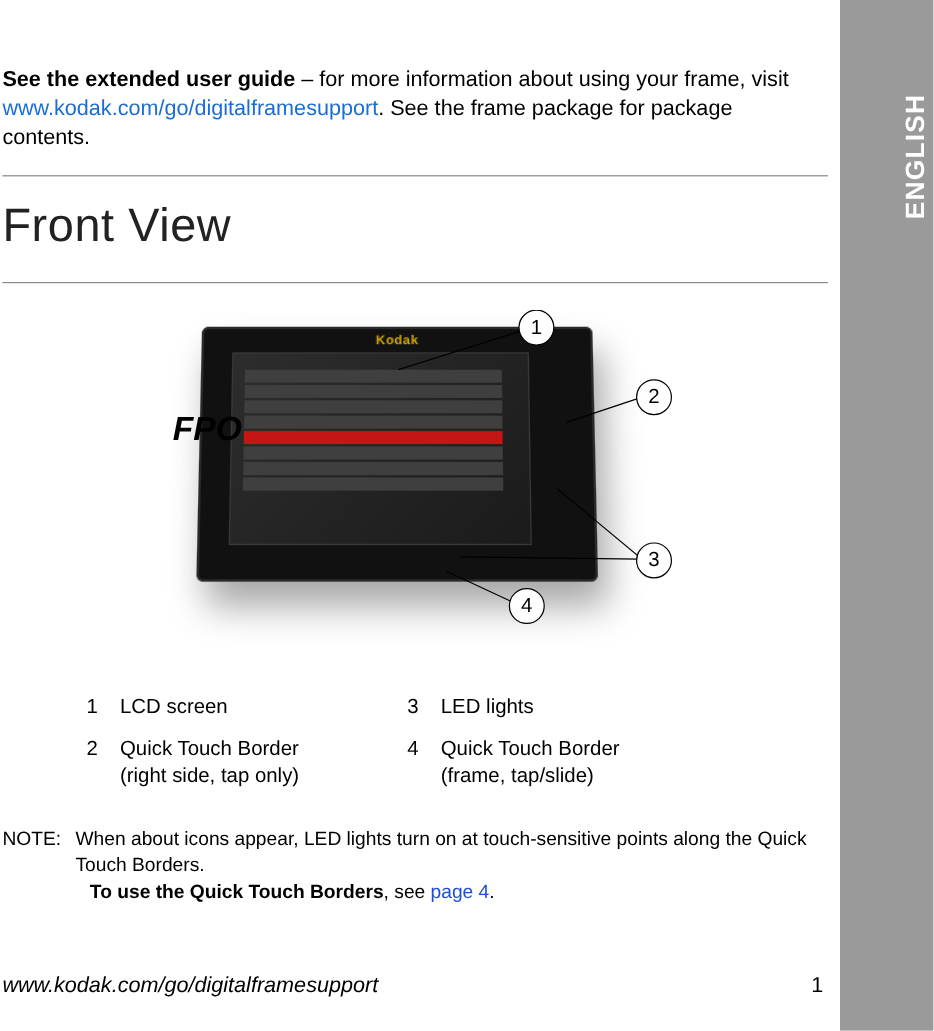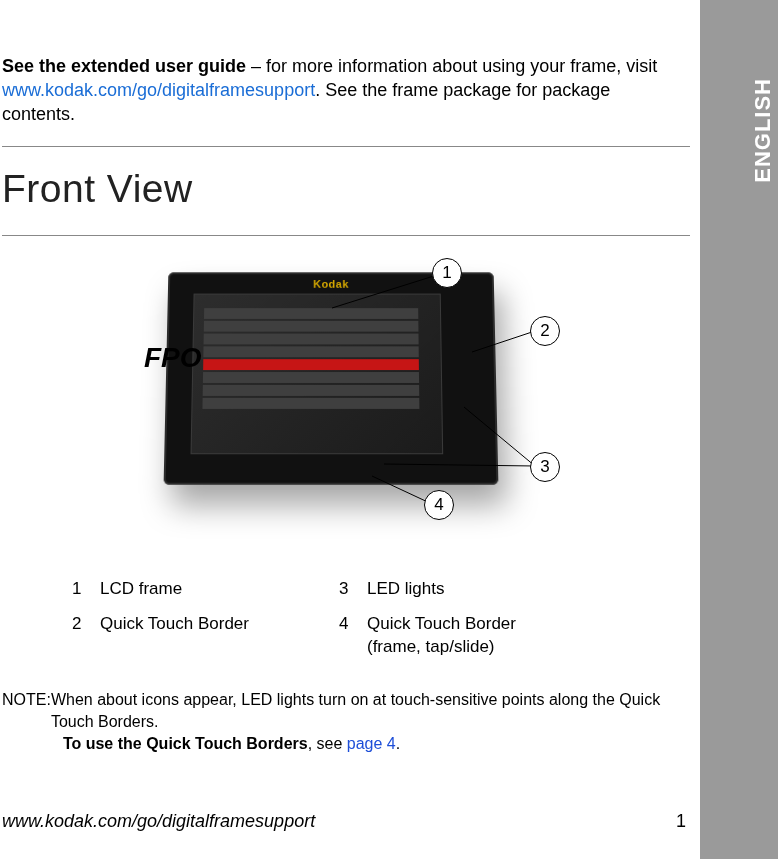--- a/index.html
+++ b/index.html
@@ -126,20 +126,21 @@
       margin-left: 70px;
       font-size: 17px;
       line-height: 1.35;
       margin-bottom: 30px;
     }
     .legend-col { display: flex; flex-direction: column; gap: 12px; }
     .legend-item { display: flex; gap: 14px; }
     .legend-item .num { width: 14px; }
     .note-row {
       display: flex;
+      gap: 12px;
       font-size: 16px;
       line-height: 1.38;
       margin-bottom: 40px;
       padding-right: 14px;
     }
     .note-label { flex: 0 0 auto; }
     .note-body .bold { font-weight: 700; margin-left: 12px; }
     .note-body .link { color: #1d4ed8; }
     .footer {
       position: absolute;
@@ -200,26 +201,27 @@
     <div class="co-circle" style="left:430px; top:-4px;">1</div>
     <div class="co-circle" style="left:528px; top:54px;">2</div>
     <div class="co-circle" style="left:528px; top:190px;">3</div>
     <div class="co-circle" style="left:422px; top:228px;">4</div>
   </div>
 
   <div class="legend">
     <div class="legend-col">
       <div class="legend-item">
         <span class="num">1</span>
-        <span>LCD frame</span>
+        <span>LCD screen</span>
       </div>
       <div class="legend-item">
         <span class="num">2</span>
         <span>
           <span>Quick Touch Border</span><br>
+          <span>(right side, tap only)</span>
         </span>
       </div>
     </div>
     <div class="legend-col">
       <div class="legend-item">
         <span class="num">3</span>
         <span>LED lights</span>
       </div>
       <div class="legend-item">
         <span class="num">4</span>

